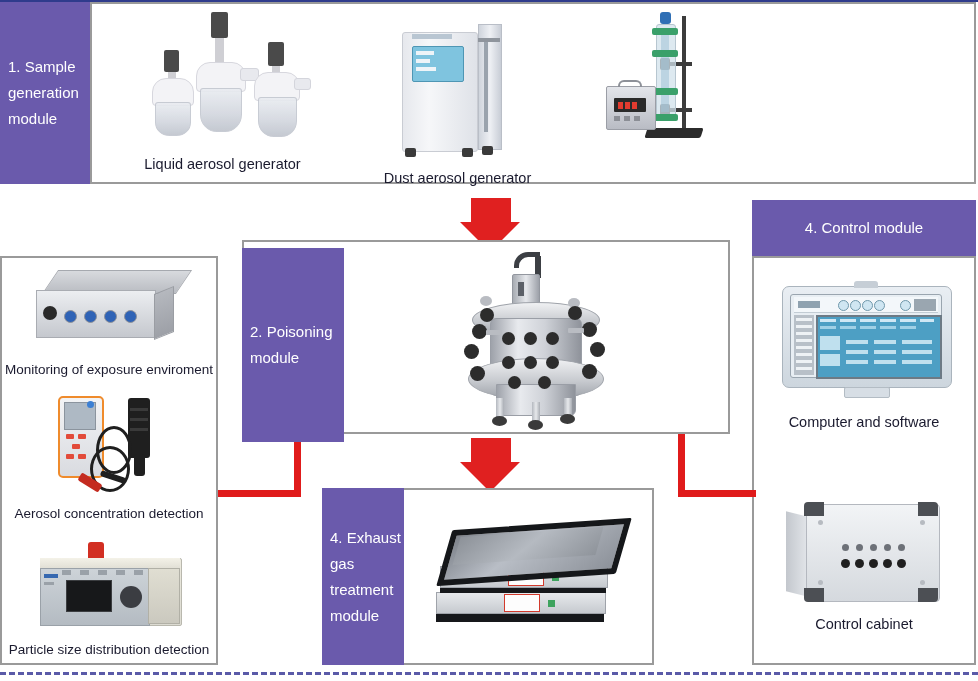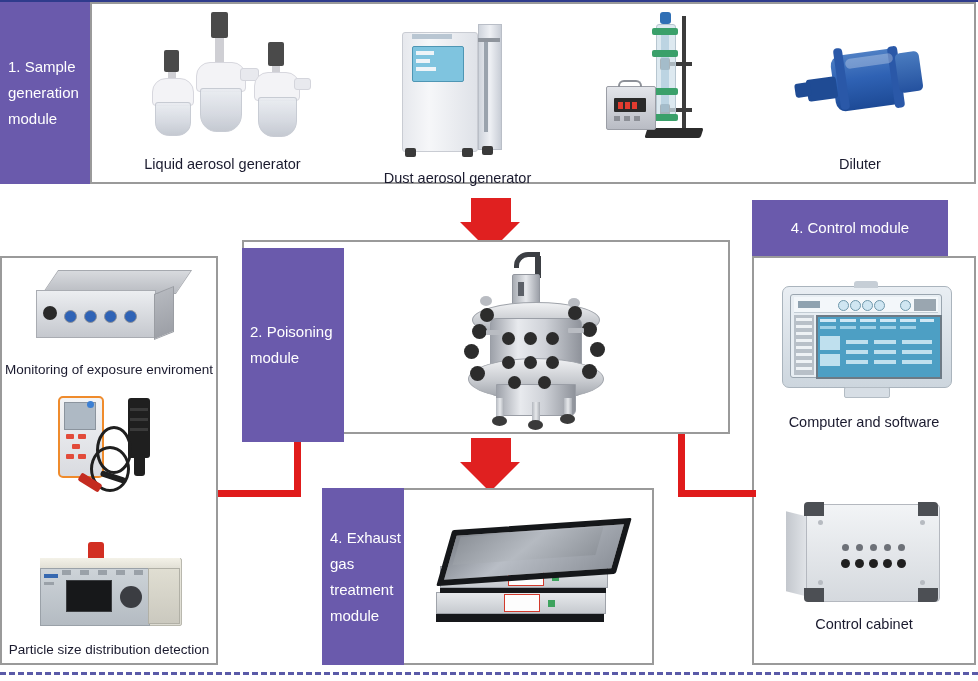--- a/index.html
+++ b/index.html
@@ -322,33 +322,20 @@
       <div class="voc-disp" style="left:10px; top:88px; width:32px; height:14px;"></div>
       <div class="voc-led" style="left:14px; top:92px; width:5px; height:7px;"></div>
       <div class="voc-led" style="left:21px; top:92px; width:5px; height:7px;"></div>
       <div class="voc-led" style="left:28px; top:92px; width:5px; height:7px;"></div>
       <div class="abs" style="left:10px; top:106px; width:6px; height:5px; background:#8b8e95;"></div>
       <div class="abs" style="left:20px; top:106px; width:6px; height:5px; background:#8b8e95;"></div>
       <div class="abs" style="left:30px; top:106px; width:6px; height:5px; background:#8b8e95;"></div>
     </div>
   </div>
 
-  <div class="abs" style="left:760px; top:6px; width:200px; height:172px;">
-    <div class="dev" style="left:33px; top:30px; width:140px; height:92px;">
-      <div class="dil-main" style="left:40px; top:16px; width:68px; height:56px;
-           transform: rotate(-8deg);"></div>
-      <div class="dil-ring" style="left:44px; top:12px; width:9px; height:62px; transform: rotate(-8deg);"></div>
-      <div class="dil-ring" style="left:98px; top:10px; width:10px; height:62px; transform: rotate(-8deg);"></div>
-      <div class="dil-nose" style="left:104px; top:16px; width:24px; height:40px; transform: rotate(-8deg); border-radius:5px;"></div>
-      <div class="dil-tip" style="left:14px; top:42px; width:30px; height:22px; transform: rotate(-8deg);"></div>
-      <div class="dil-tip" style="left:2px;  top:47px; width:16px; height:14px; transform: rotate(-8deg);"></div>
-      <div class="abs" style="left:52px; top:20px; width:48px; height:10px; background:rgba(255,255,255,.28); border-radius:5px; transform:rotate(-8deg);"></div>
-    </div>
-    <div class="abs caption" style="left:0; top:150px; width:200px;">Diluter</div>
-  </div>
 
   <div class="arrow-wrap" style="left:460px; top:198px; width:62px; height:52px;">
     <div class="arrow-stem" style="left:11px; top:0; width:40px; height:26px;"></div>
     <div class="arrow-head" style="left:0; top:24px;"></div>
   </div>
 
 
   <div class="abs panel" style="left:0; top:256px; width:218px; height:409px;"></div>
 
   <div class="abs" style="left:2px; top:258px; width:214px; height:128px;">
@@ -380,20 +367,21 @@
       <div class="hh-probe" style="left:88px; top:58px; width:11px; height:22px;"></div>
       <div class="abs" style="left:84px; top:12px; width:18px; height:3px; background:#3a3a3a;"></div>
       <div class="abs" style="left:84px; top:22px; width:18px; height:3px; background:#3a3a3a;"></div>
       <div class="abs" style="left:84px; top:32px; width:18px; height:3px; background:#3a3a3a;"></div>
 
       <div class="hh-cable" style="left:50px; top:30px; width:30px; height:42px;"></div>
       <div class="hh-cable" style="left:44px; top:50px; width:34px; height:40px;"></div>
       <div class="hh-clip" style="left:32px; top:82px; width:24px; height:9px; transform: rotate(32deg);"></div>
       <div class="abs" style="left:54px; top:78px; width:26px; height:6px; background:#1f1f1f; transform: rotate(18deg); border-radius:3px;"></div>
     </div>
+    <div class="abs caption caption-sm" style="left:0; top:114px; width:214px;">Aerosol concentration detection</div>
   </div>
 
   <div class="abs" style="left:2px; top:536px; width:214px; height:128px;">
     <div class="dev" style="left:30px; top:6px; width:158px; height:90px;">
       <div class="ps-lamp" style="left:56px; top:0; width:16px; height:20px;"></div>
       <div class="ps-body" style="left:8px; top:16px; width:140px; height:66px;"></div>
       <div class="abs" style="left:8px; top:16px; width:140px; height:10px; background:linear-gradient(180deg,#f4f2e8,#e2e0d6);"></div>
       <div class="ps-face" style="left:8px;  top:26px; width:108px; height:56px;"></div>
       <div class="ps-screen" style="left:34px; top:38px; width:44px; height:30px;"></div>
       <div class="ps-dial" style="left:88px; top:44px; width:22px; height:22px;"></div>
@@ -456,21 +444,21 @@
 
       <div class="ch-leg" style="left:46px;  top:146px; width:8px; height:22px;"></div>
       <div class="ch-leg" style="left:82px;  top:150px; width:8px; height:22px;"></div>
       <div class="ch-leg" style="left:114px; top:146px; width:8px; height:20px;"></div>
       <div class="ch-wheel" style="left:42px;  top:164px; width:15px; height:10px;"></div>
       <div class="ch-wheel" style="left:78px;  top:168px; width:15px; height:10px;"></div>
       <div class="ch-wheel" style="left:110px; top:162px; width:15px; height:10px;"></div>
     </div>
   </div>
 
-  <div class="abs purple purple-center" style="left:752px; top:200px; width:196px; height:56px;">
+  <div class="abs purple purple-center" style="left:752px; top:200px; width:224px; height:56px;">
     <span>4. Control module</span>
   </div>
 
   <div class="abs panel" style="left:752px; top:256px; width:224px; height:409px;"></div>
 
   <div class="abs" style="left:754px; top:480px; width:220px; height:180px;">
     <div class="dev" style="left:32px; top:24px; width:160px; height:100px;">
       <div class="cc-left" style="left:0;  top:10px; width:22px; height:80px; transform: skewY(14deg);"></div>
       <div class="cc-body" style="left:20px; top:0;  width:132px; height:96px;"></div>
       <div class="cc-corner" style="left:18px; top:-2px;  width:20px; height:14px; border-radius:4px 0 0 0;"></div>

